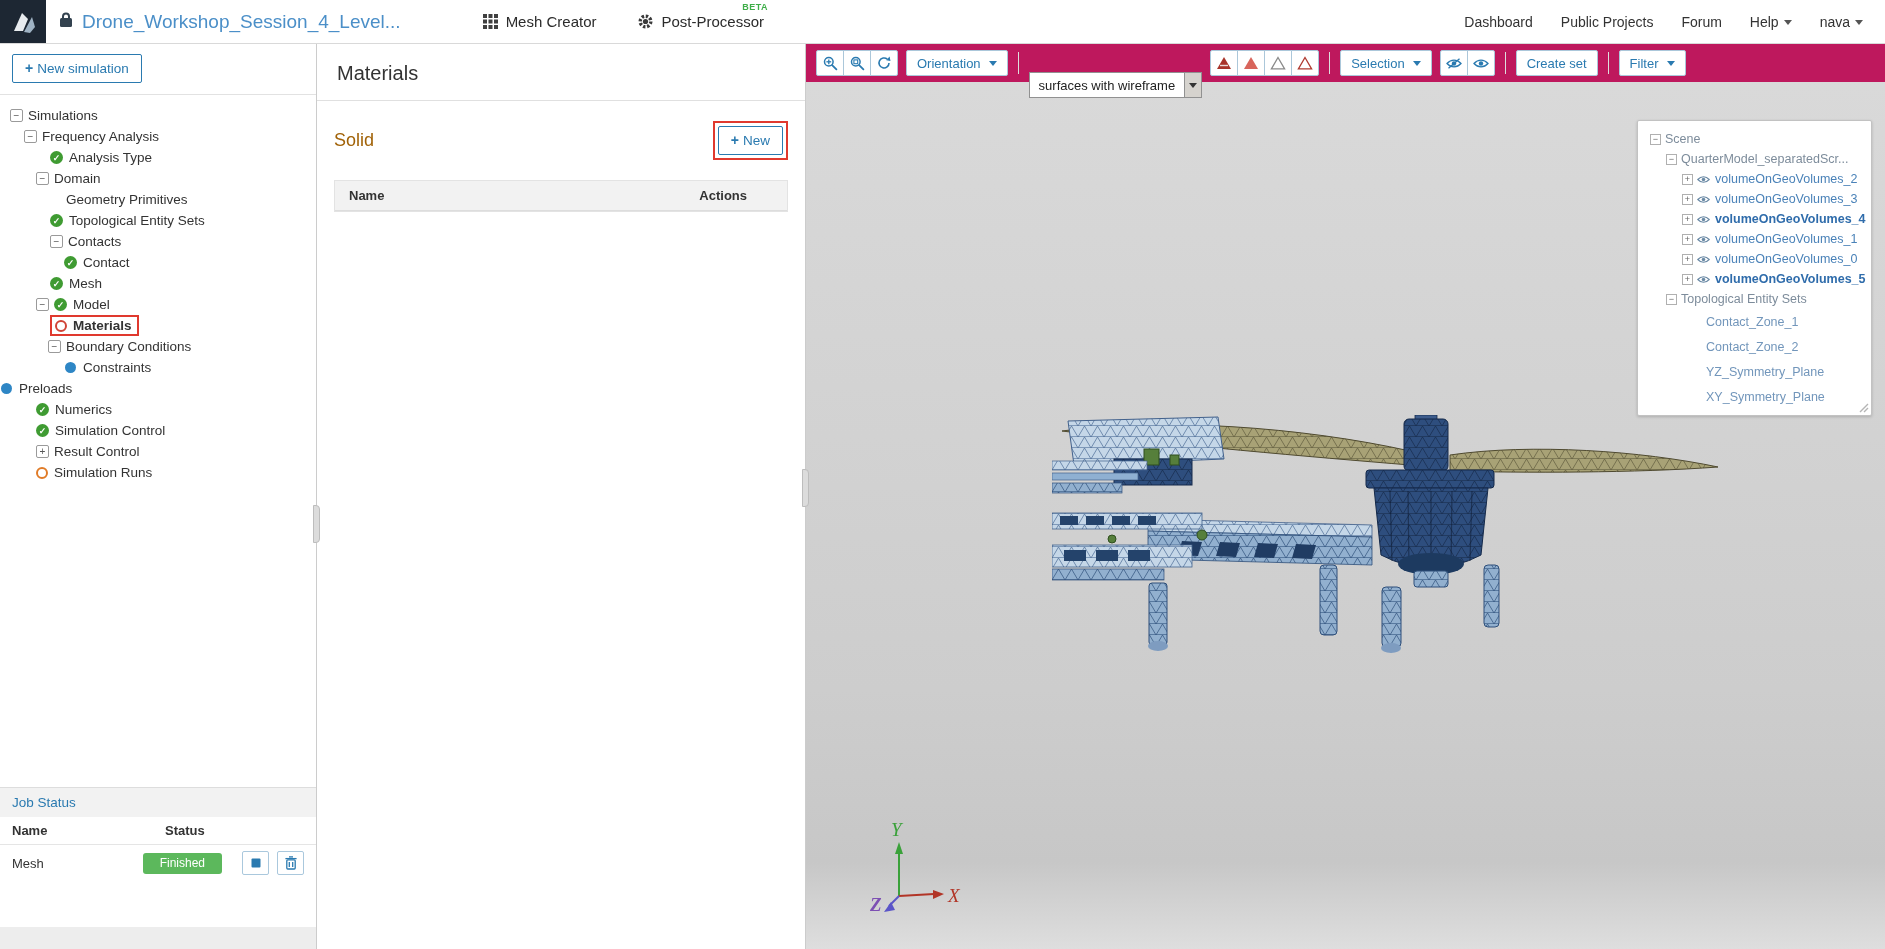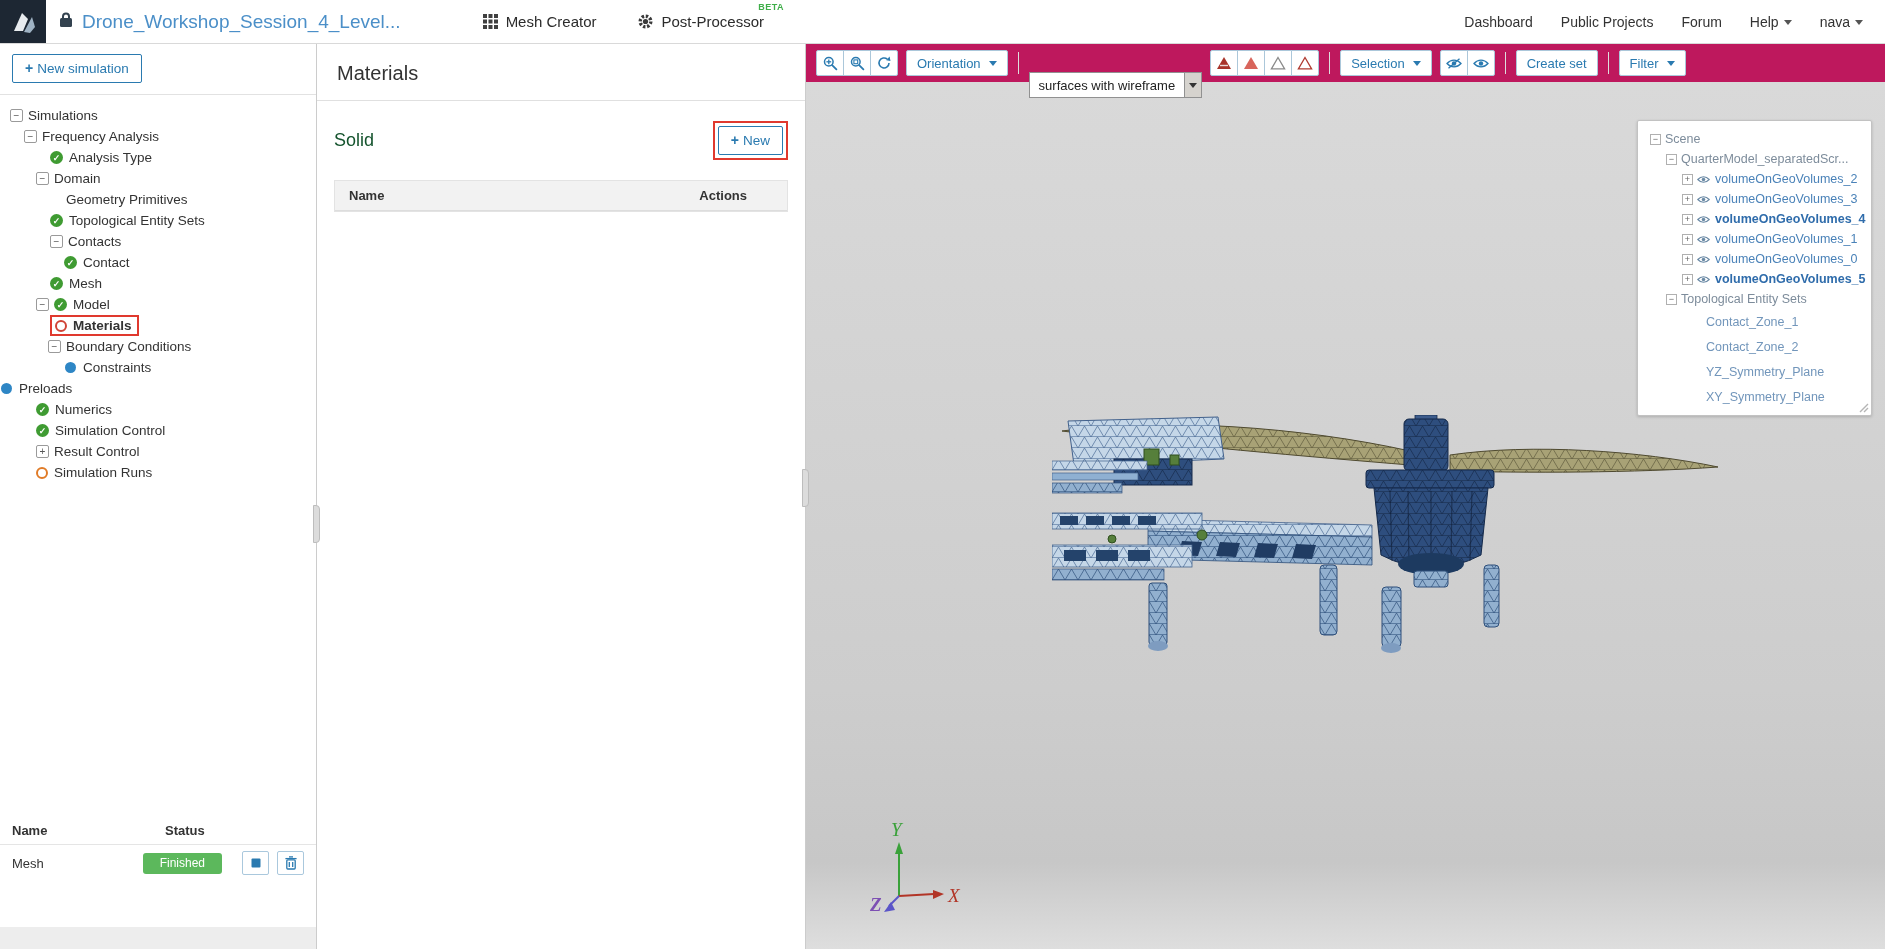--- a/index.html
+++ b/index.html
@@ -6,21 +6,21 @@
   html,body { width:1885px; height:949px; overflow:hidden; font-family:"Liberation Sans",sans-serif; background:#fff; color:#333; }
 
   
   .topbar { height:44px; display:flex; align-items:center; border-bottom:1px solid #d9d9d9; background:#fff; position:relative; z-index:20; }
   .logo { width:46px; height:43px; background:#1d2733; display:flex; align-items:center; justify-content:center; flex:none; cursor:pointer; }
   .lock { margin:0 9px 0 13px; flex:none; }
   .proj-title { color:#4b8fc8; font-size:19px; white-space:nowrap; }
   .tabs { display:flex; height:100%; margin-left:62px; }
   .tab { display:flex; align-items:center; gap:8px; padding:0 20px; font-size:15px; color:#2b2b2b; height:100%; position:relative; cursor:pointer; }
   .tab.active { border-bottom:3px solid #1d3a55; }
-  .beta { position:absolute; top:2px; right:0; color:#3fae49; font-size:9px; font-weight:bold; letter-spacing:.5px; }
+  .beta { position:absolute; top:2px; right:16px; color:#3fae49; font-size:9px; font-weight:bold; letter-spacing:.5px; }
   .topnav { margin-left:auto; display:flex; align-items:center; gap:28px; padding-right:22px; font-size:14px; }
   .topnav .navitem { cursor:pointer; white-space:nowrap; }
   .caret { display:inline-block; width:0; height:0; border-left:4px solid transparent; border-right:4px solid transparent; border-top:5px solid #555; margin-left:5px; vertical-align:2px; }
 
   
   .main { display:flex; height:905px; }
 
   
   .sidebar { width:317px; border-right:1px solid #ccc; position:relative; background:#fff; flex:none; }
   .newsim-wrap { padding:10px 12px 11px; border-bottom:1px solid #e2e2e2; }
@@ -51,21 +51,21 @@
   .side-foot { height:22px; background:#ededed; }
   .divider-handle { position:absolute; width:7px; height:38px; background:#dcdcdc; border:1px solid #bdbdbd; z-index:6; cursor:pointer; }
   .dh-side { right:-4px; top:461px; border-radius:0 4px 4px 0; }
   .dh-mid { right:-4px; top:425px; border-radius:0 4px 4px 0; }
 
   
   .mpanel { width:489px; border-right:1px solid #ccc; background:#fff; position:relative; flex:none; }
   .mp-head { font-size:20px; color:#333; padding:18px 20px 15px; border-bottom:1px solid #e0e0e0; }
   .mp-body { padding:20px 17px; }
   .solid-row { display:flex; justify-content:space-between; align-items:center; }
-  .solid-title { color:#14532d; font-size:18px; }
+  .solid-title { color:#a16207; font-size:18px; }
   .etable { margin-top:20px; border:1px solid #e3e3e3; }
   .etable-head { display:flex; background:#f2f2f2; border-bottom:1px solid #ddd; font-size:13px; font-weight:bold; padding:7px 14px; }
   .etable-head .col-actions { margin-left:auto; padding-right:26px; }
   .etable-body { height:112px; background:#fff; text-align:center; padding-top:13px; font-size:13px; }
 
   
   .viewport { flex:1; position:relative; background:#fff; overflow:hidden; }
   .vp-toolbar { height:38px; display:flex; align-items:center; gap:8px; padding:0 10px; background:#be185d; position:relative; z-index:5; }
   .btn-group { display:flex; }
   .btn-group .vpbtn { border-radius:0; margin-left:-1px; }
@@ -231,20 +231,21 @@
         <span class="exp">+</span>
         <span class="lbl">Result Control</span>
       </div>
       <div class="trow" style="padding-left:36px">
         <span class="st st-circle-orange"></span>
         <span class="lbl">Simulation Runs</span>
       </div>
     </div>
 
     <div class="job">
+      <div class="job-head">Job Status</div>
       <div class="job-cols">
         <span class="job-col-name">Name</span>
         <span>Status</span>
       </div>
       <div class="job-row">
         <span class="jname">Mesh</span>
         <span class="badge">Finished</span>
         <span class="job-actions">
           <span class="icon-btn">
             <svg width="10" height="10" viewBox="0 0 10 10">

